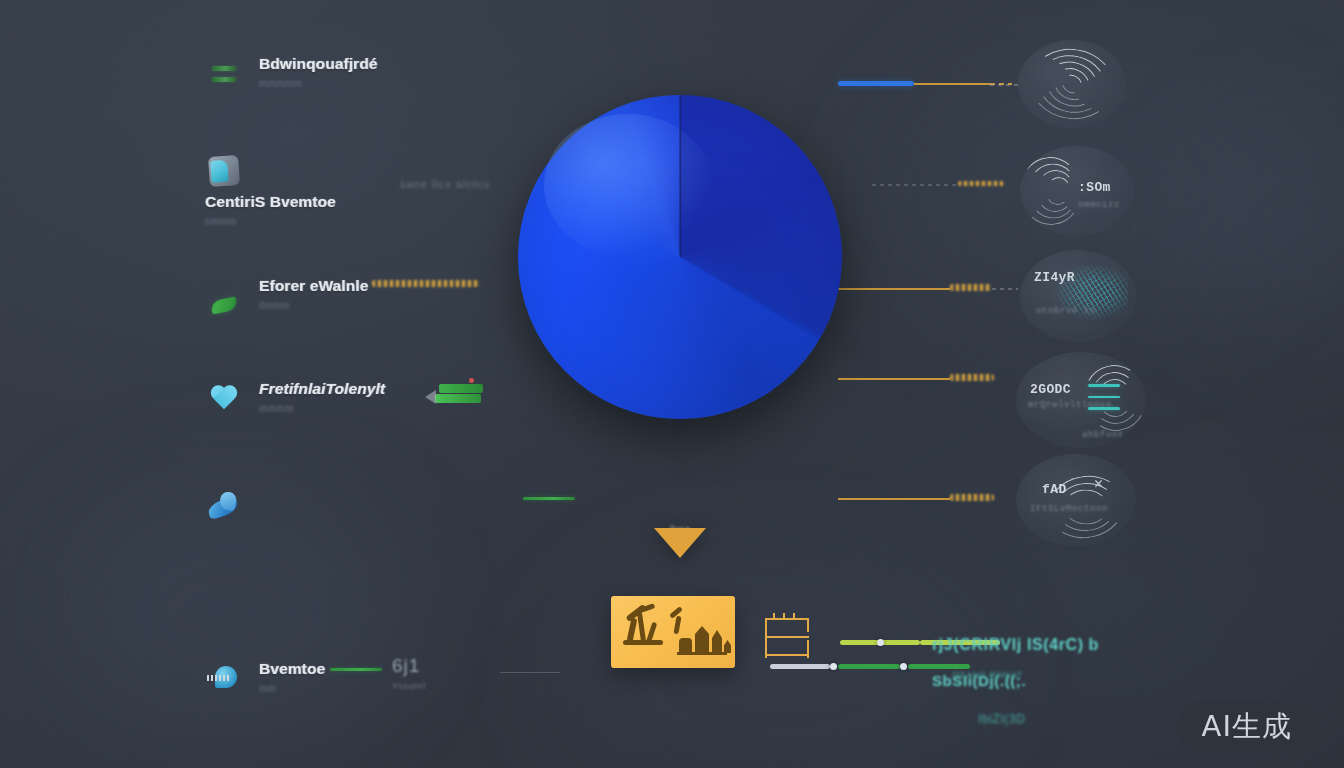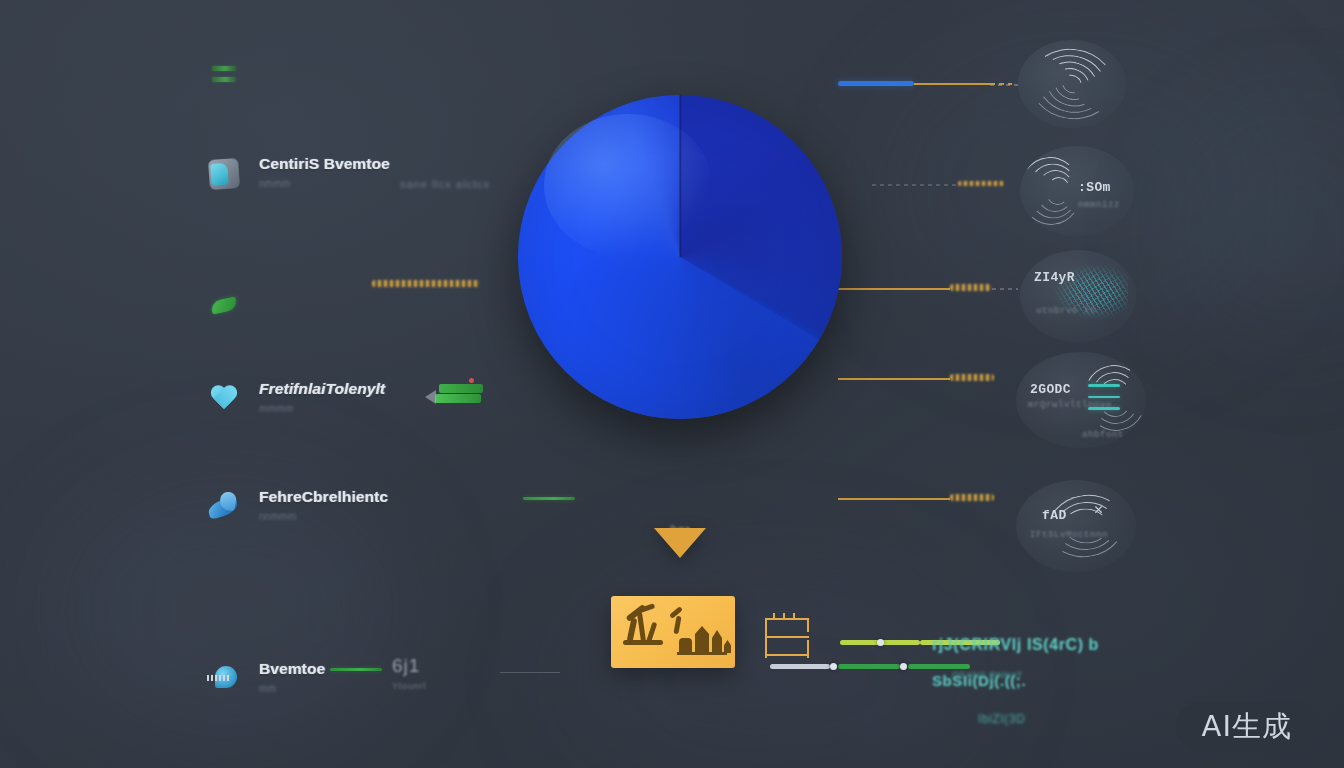--- a/index.html
+++ b/index.html
@@ -190,56 +190,60 @@
 
 <div class="left-list">
 
   <div class="lrow" style="top:0px;">
     <span class="glyph">
       <span class="g-bars">
           <i></i>
           <i></i>
         </span>
     </span>
-  </div>
-
-  <div class="lrow" style="top:100px;">
+    <span class="txtwrap">
+      <span class="title-blur">Bdwinqouafjrdé</span><br>
+      <span class="sub-blur">mmmmm</span>
+    </span>
+  </div>
+
+  <div class="lrow" style="top:100px;flex-direction:column;">
     <span class="glyph">
         <span class="g-cube"></span>
       </span>
     <span class="txtwrap">
       <span class="title-blur">CentiriS Bvemtoe</span><br>
       <span class="sub-blur">nmmm</span>
     </span>
   </div>
 
   <div class="lrow" style="top:222px;">
     <span class="glyph" style="align-items:flex-end;padding-bottom:6px;">
         <span class="g-leaf"></span>
       </span>
+    <span class="txtwrap">
+      <span class="title-blur">Eforer eWalnle</span><br>
+      <span class="sub-blur">ilmmm</span>
+    </span>
   </div>
 
   <div class="lrow" style="top:325px;font-style:italic;">
     <span class="glyph">
         <span class="g-heart"></span>
       </span>
     <span class="txtwrap">
       <span class="title-blur">FretifnlaiTolenylt</span><br>
       <span class="sub-blur">mmmm</span>
     </span>
   </div>
 
   <div class="lrow" style="top:433px;">
     <span class="glyph">
         <span class="g-bird"></span>
       </span>
-    <span class="txtwrap">
-      <span class="title-blur">FehreCbrelhientc</span><br>
-      <span class="sub-blur">nnmmm</span>
-    </span>
   </div>
 
   <div class="lrow" style="top:605px;">
     <span class="glyph">
         <span class="g-badge"></span>
       </span>
     <span class="txtwrap">
       <span class="title-blur">Bvemtoe</span><br>
       <span class="sub-blur">mm</span>
     </span>
@@ -338,21 +342,21 @@
   <span class="rc-label" style="left:14px; top:30px;">2GODC</span>
   <span class="rc-sub" style="left:12px; top:48px;">mrQrwlvltlnnve</span>
   <span class="mini-teal-bars" style="left:72px; top:32px;">
     <i></i>
       <i></i>
       <i></i>
   </span>
   <span class="rc-sub" style="left:66px; top:78px;">ahbfont</span>
 </div>
 
-<div class="rcircle" style="left:1016px; top:480px; width:120px; height:92px;">
+<div class="rcircle" style="left:1016px; top:454px; width:120px; height:92px;align-items:flex-end;">
   <span class="fprint" style="left:10px;">
     <i style="width:76px;height:62px;transform:translate(-50%,-50%) rotate(-10deg);"></i>
     <i style="width:60px;height:48px;transform:translate(-50%,-50%) rotate(-4deg);"></i>
     <i style="width:44px;height:35px;transform:translate(-50%,-50%) rotate(2deg);"></i>
   </span>
   <span class="rc-label" style="left:26px; top:28px;">fAD</span>
   <span class="rc-sub" style="left:14px; top:50px;">IFtSLvMoctnnn</span>
   <span style="position:absolute;left:78px;top:20px;color:#c3cbd5;font-size:15px;filter:blur(0.6px);">✕</span>
 </div>
 

